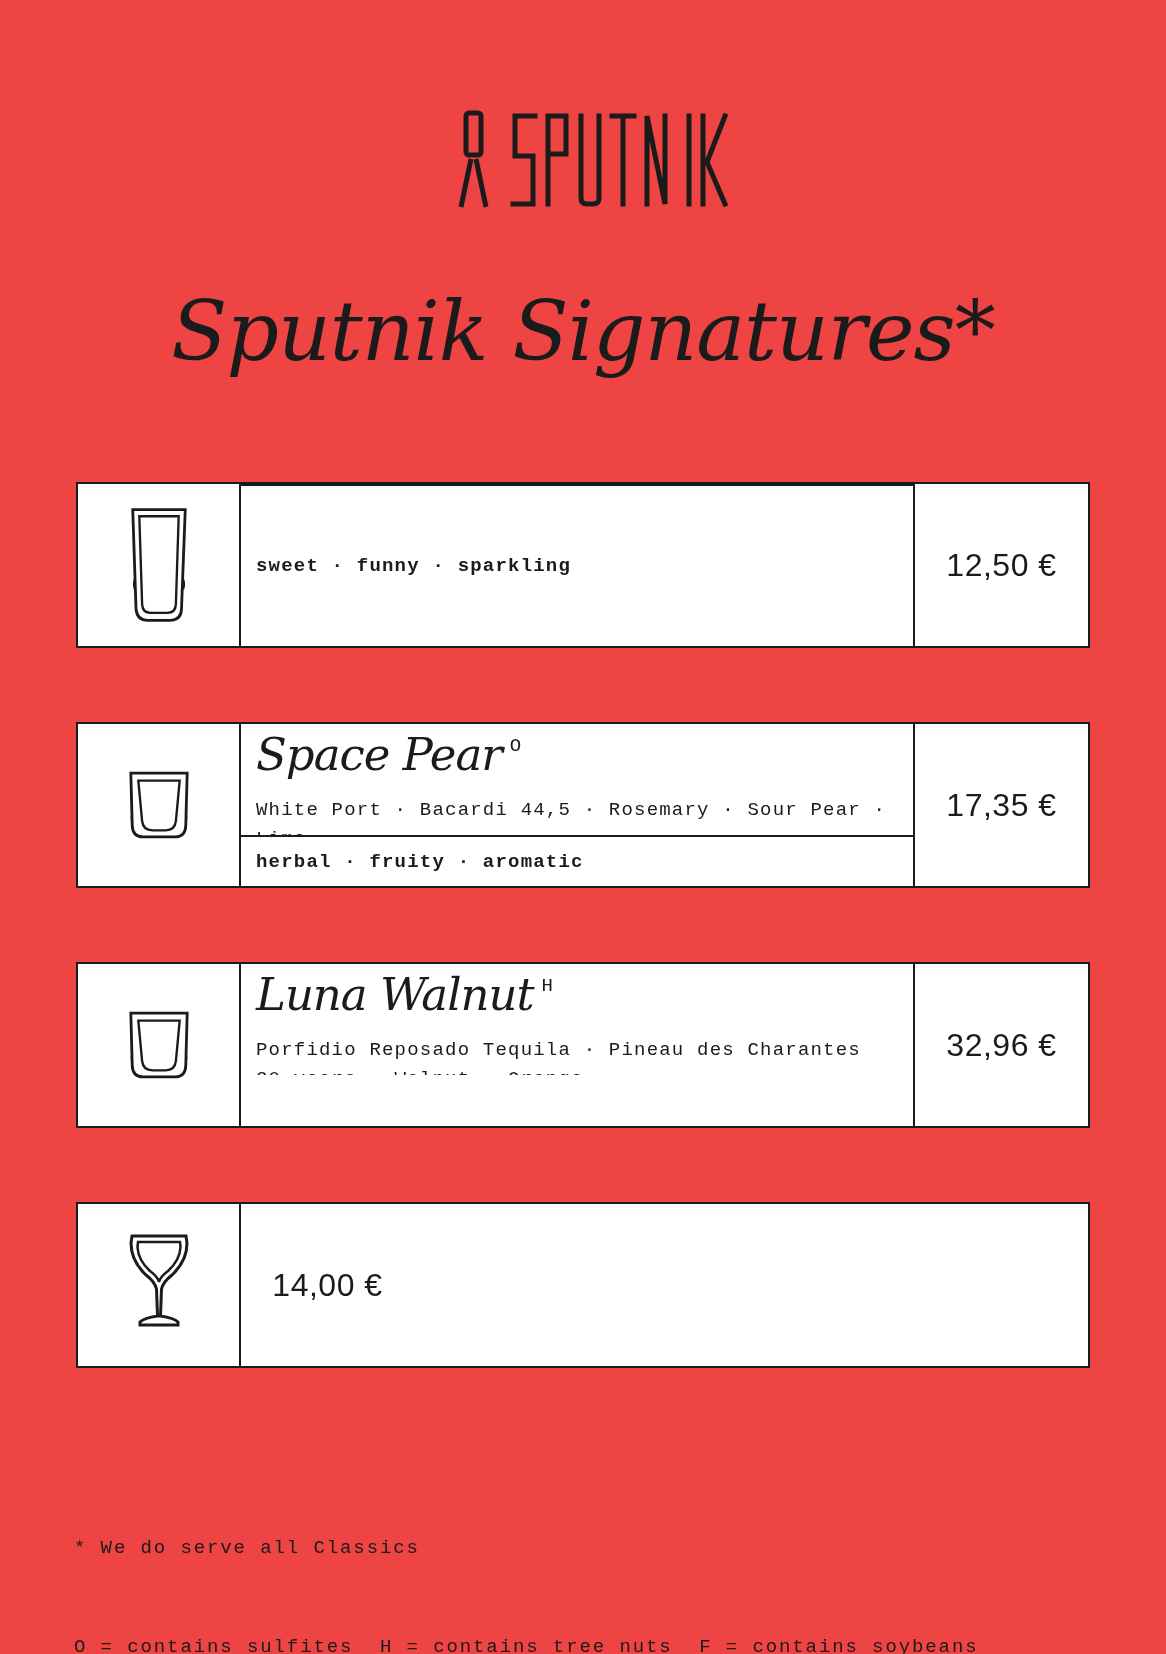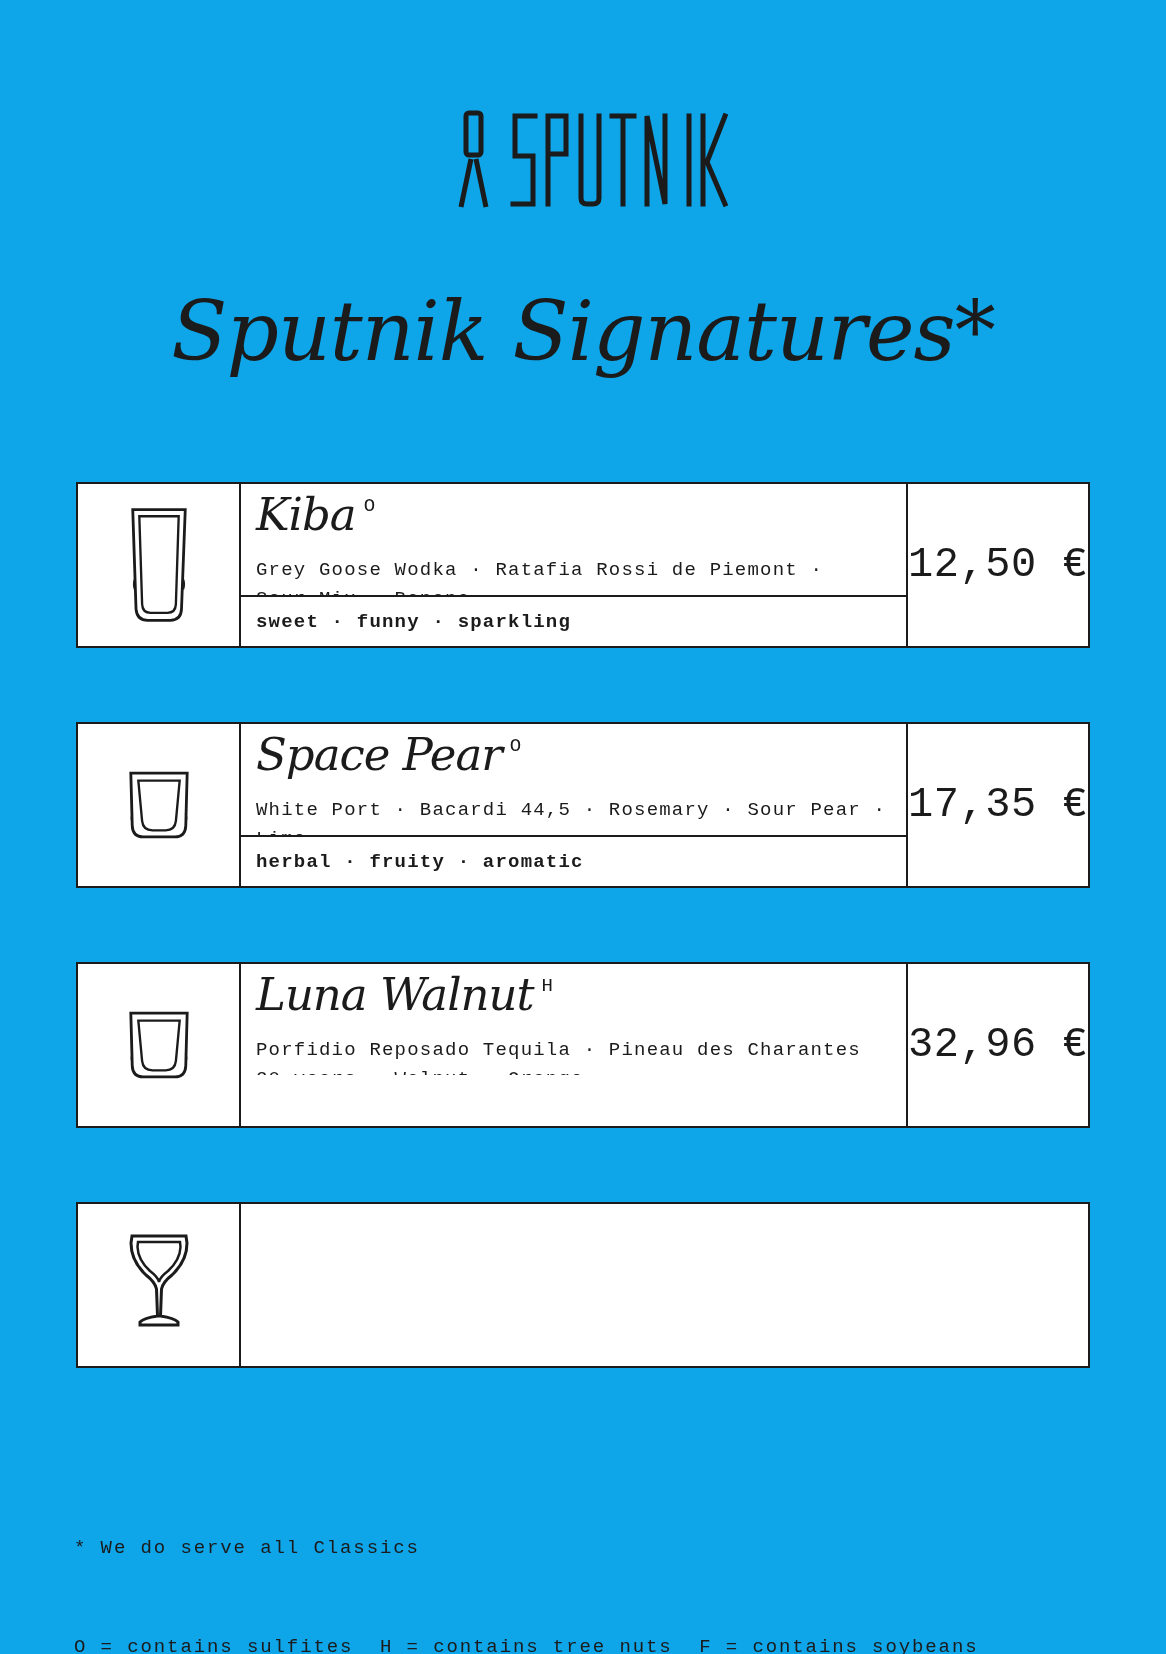--- a/index.html
+++ b/index.html
@@ -1,20 +1,20 @@
 <!DOCTYPE html>
 <html><head>
 <meta charset="utf-8">
 <style>
   html,body{margin:0;padding:0;background:#ffffff;}
   .page{
     position:relative;
     width:1166px;height:1654px;
     margin:0 auto;
-    background:#0ea5e9;
+    background:#ef4444;
     color:#1b1b1b;
     overflow:hidden;
     font-family:"Liberation Sans", sans-serif;
   }
   
   .logo-wrap{
     padding-top:110px;
     display:flex;justify-content:center;
   }
   .logo-wrap svg{display:block;}
@@ -97,22 +97,22 @@
     font-size:19px;
     letter-spacing:1.2px;
     white-space:pre;
     font-weight:bold;
   }
   .price-cell{
     flex:0 0 173px;
     display:flex;align-items:center;justify-content:center;
   }
   .price-cell span{
-    font-family:Liberation Mono, monospace;
-    font-size:42px;
+    font-family:Liberation Sans, sans-serif;
+    font-size:32px;
     letter-spacing:0.5px;
     white-space:pre;
   }
   
   .footer{
     margin:98px 0 0 74px;
     font-family:"Liberation Mono", monospace;
     font-size:19px;
     line-height:33px;
     letter-spacing:1.9px;
@@ -152,25 +152,20 @@
     <section class="card">
       <div class="icon-cell">
         <svg width="60" height="122" viewBox="0 0 64 124">
           <path class="stroke" stroke-width="3" d="M4,3 H60 L56,109 Q55.5,121 44,121 H20 Q8.5,121 7.5,109 Z"></path>
           <path class="stroke" stroke-width="2.5" d="M11,10 H53 L50,104 Q49.5,113 41,113 H23 Q14.5,113 14,104 Z"></path>
           <path class="stroke" stroke-width="2" d="M6.6,76 q-2.6,6 -0.4,12"></path>
           <path class="stroke" stroke-width="2" d="M57.4,76 q2.6,6 0.4,12"></path>
         </svg>
       </div>
       <div class="main-cell">
-        <div class="info">
-          <h3 class="item-name"><span>Kiba</span><span class="sup">O</span></h3>
-          <p class="ingredients">Grey Goose Wodka · Ratafia Rossi de Piemont ·
-Sour Mix · Banana</p>
-        </div>
         <div class="tags-row">
           <span>sweet · funny · sparkling</span>
         </div>
       </div>
       <div class="price-cell">
         <span>12,50 €</span>
       </div>
     </section>
 
     <section class="card">
@@ -218,20 +213,23 @@
       </div>
     </section>
 
     <section class="card">
       <div class="icon-cell">
         <svg width="66" height="104" viewBox="0 0 66 104">
           <path class="stroke" stroke-width="3" d="M6,3 H60 L61,10 Q61,28 46,42 Q37,49 35.5,56 L34.5,83 Q48,85 52,89 L52,92 H14 L14,89 Q18,85 31.5,83 L30.5,56 Q29,49 20,42 Q5,28 5,10 Z"></path>
           <path class="stroke" stroke-width="2.5" d="M12,9 H54 L54.5,14 Q54,27 42,38 Q34,44 33,49 Q32,44 24,38 Q12,27 11.5,14 Z"></path>
         </svg>
       </div>
+      <div class="price-cell">
+        <span>14,00 €</span>
+      </div>
     </section>
 
   </div>
 
   <div class="footer">
     <div>* We do serve all Classics</div>
     <div>O = contains sulfites  H = contains tree nuts  F = contains soybeans</div>
   </div>
 
 </div>

